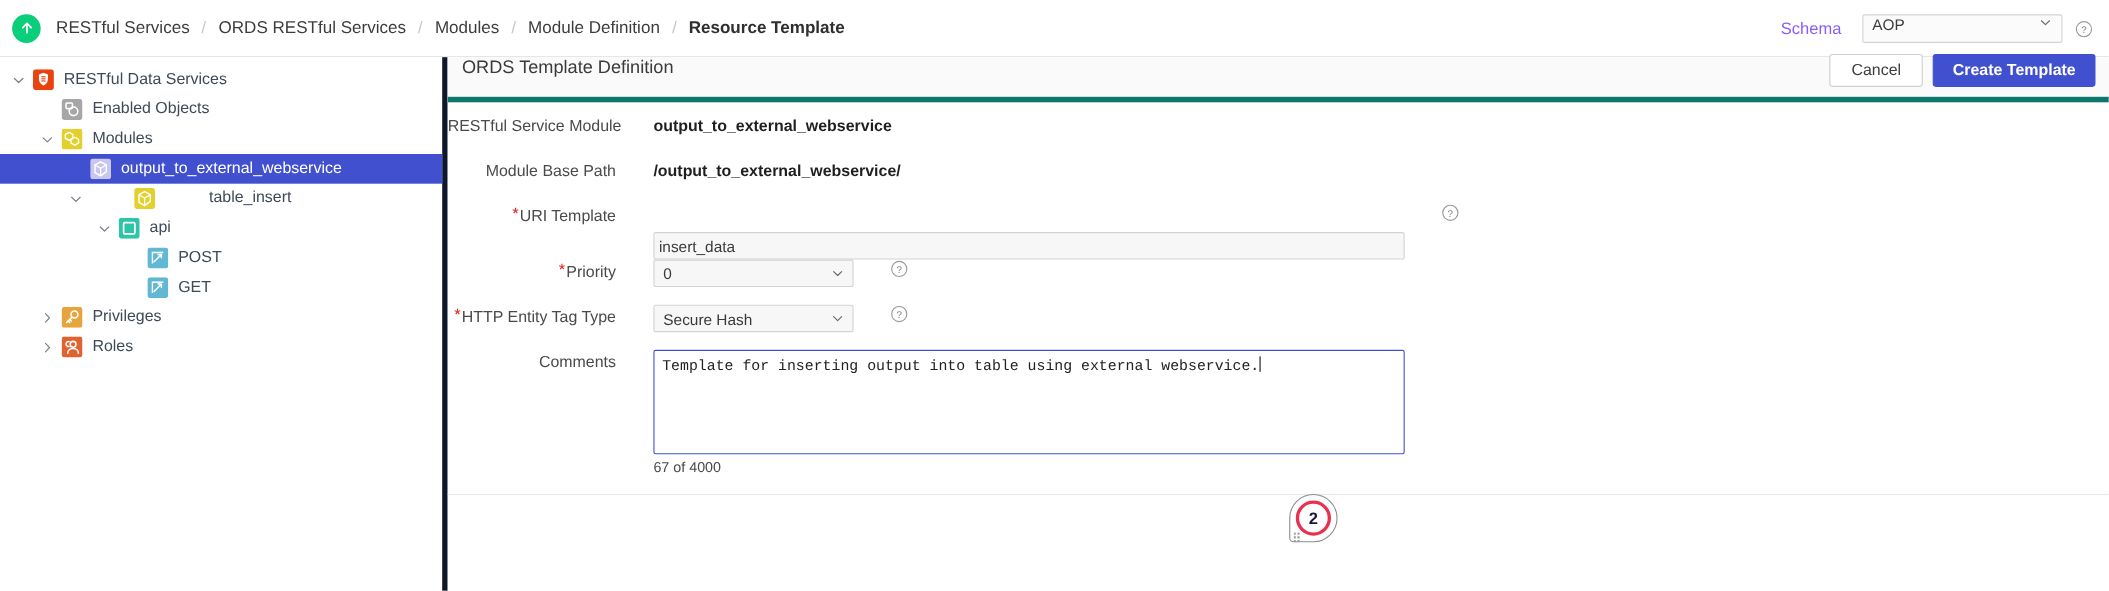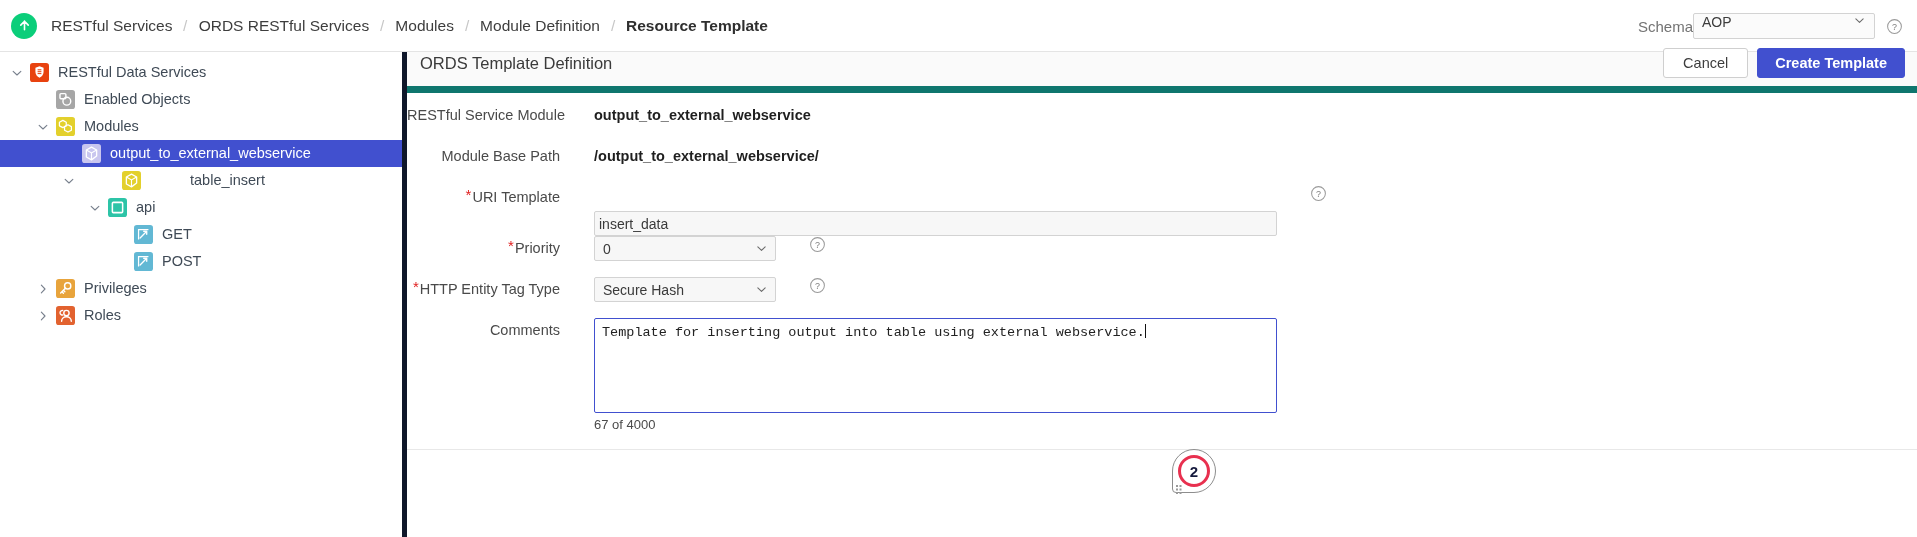--- a/index.html
+++ b/index.html
@@ -46,21 +46,21 @@
     margin: 0 9px;
     transform: scaleX(-1);
     display: inline-block;
   }
 
   #schema-area {
     position: absolute; right: 14px; top: 0;
     height: 52px; display: flex; align-items: center;
   }
   #schema-label {
-    font-size: 15px; color: #737373; margin-right: 0; white-space: nowrap;
+    font-size: 15px; color: #8b5cf6; margin-right: 19px; white-space: nowrap;
   }
   #schema-select {
     width: 182px; height: 26px;
     border: 1px solid #d3d3d3;
     background: #fbfbfb;
     border-radius: 2px;
     display: flex; align-items: flex-start;
     padding: 0 8px;
     font-size: 14px; color: #3d3d3d;
     position: relative;
@@ -111,22 +111,22 @@
 
   
   #main {
     position: absolute; left: 407px; top: 52px;
     width: 1510px; height: 485px;
     background: #ffffff;
   }
   #panel-header {
     height: 41px;
     background: #fafafa;
-    border-bottom: 7px solid #0f766e;
-    display: flex; align-items: center;
+    border-bottom: 5px solid #0f766e;
+    display: flex; 
     padding: 0 12px 12px 13px;
   }
   #panel-title { font-size: 16.5px; color: #3a3a3a; }
   #panel-actions { margin-left: auto; display: flex; align-items: center; gap: 0; }
   .btn {
     height: 30px;
     font-size: 14.5px;
     border-radius: 3px;
     display: flex; align-items: center; justify-content: center;
     cursor: pointer;
@@ -396,34 +396,34 @@
       <span class="twist empty"><svg width="14" height="14" viewBox="0 0 16 16" fill="none">
           <path d="M3.6 6.1L8 10.3l4.4-4.2" stroke="currentColor" stroke-width="1.25" stroke-linecap="round" stroke-linejoin="round"></path>
         </svg></span>
       <span class="ticon">
         <svg width="19" height="19" viewBox="0 0 20 20">
           <rect width="20" height="20" rx="3" fill="#62b8d4"></rect>
           <path d="M4.8 15.2V4.8h10.4" fill="none" stroke="white" stroke-width="1.3"></path>
           <path d="M6.4 13.6l7-7M10.2 6.6h3.2v3.2" fill="none" stroke="white" stroke-width="1.4" stroke-linecap="round" stroke-linejoin="round"></path>
         </svg>
       </span>
-      <span class="tlabel">GET</span>
+      <span class="tlabel">POST</span>
     </div>
     <div class="tnode" style="padding-left: 114px;">
       <span class="twist empty"><svg width="14" height="14" viewBox="0 0 16 16" fill="none">
           <path d="M3.6 6.1L8 10.3l4.4-4.2" stroke="currentColor" stroke-width="1.25" stroke-linecap="round" stroke-linejoin="round"></path>
         </svg></span>
       <span class="ticon">
         <svg width="19" height="19" viewBox="0 0 20 20">
           <rect width="20" height="20" rx="3" fill="#62b8d4"></rect>
           <path d="M4.8 15.2V4.8h10.4" fill="none" stroke="white" stroke-width="1.3"></path>
           <path d="M6.4 13.6l7-7M10.2 6.6h3.2v3.2" fill="none" stroke="white" stroke-width="1.4" stroke-linecap="round" stroke-linejoin="round"></path>
         </svg>
       </span>
-      <span class="tlabel">POST</span>
+      <span class="tlabel">GET</span>
     </div>
     <div class="tnode" style="padding-left: 36px;">
       <span class="twist"><svg width="14" height="14" viewBox="0 0 16 16" fill="none">
           <path d="M6.1 3.6L10.3 8l-4.2 4.4" stroke="currentColor" stroke-width="1.25" stroke-linecap="round" stroke-linejoin="round"></path>
         </svg></span>
       <span class="ticon">
         <svg width="19" height="19" viewBox="0 0 20 20">
           <rect width="20" height="20" rx="3" fill="#e8a43c"></rect>
           <circle cx="12.3" cy="7.3" r="3.3" fill="none" stroke="white" stroke-width="1.5"></circle>
           <path d="M10.1 9.6L4.9 14.8M6.3 13.4l1.5 1.5M7.8 11.9l1.5 1.5" stroke="white" stroke-width="1.5" stroke-linecap="round"></path>

